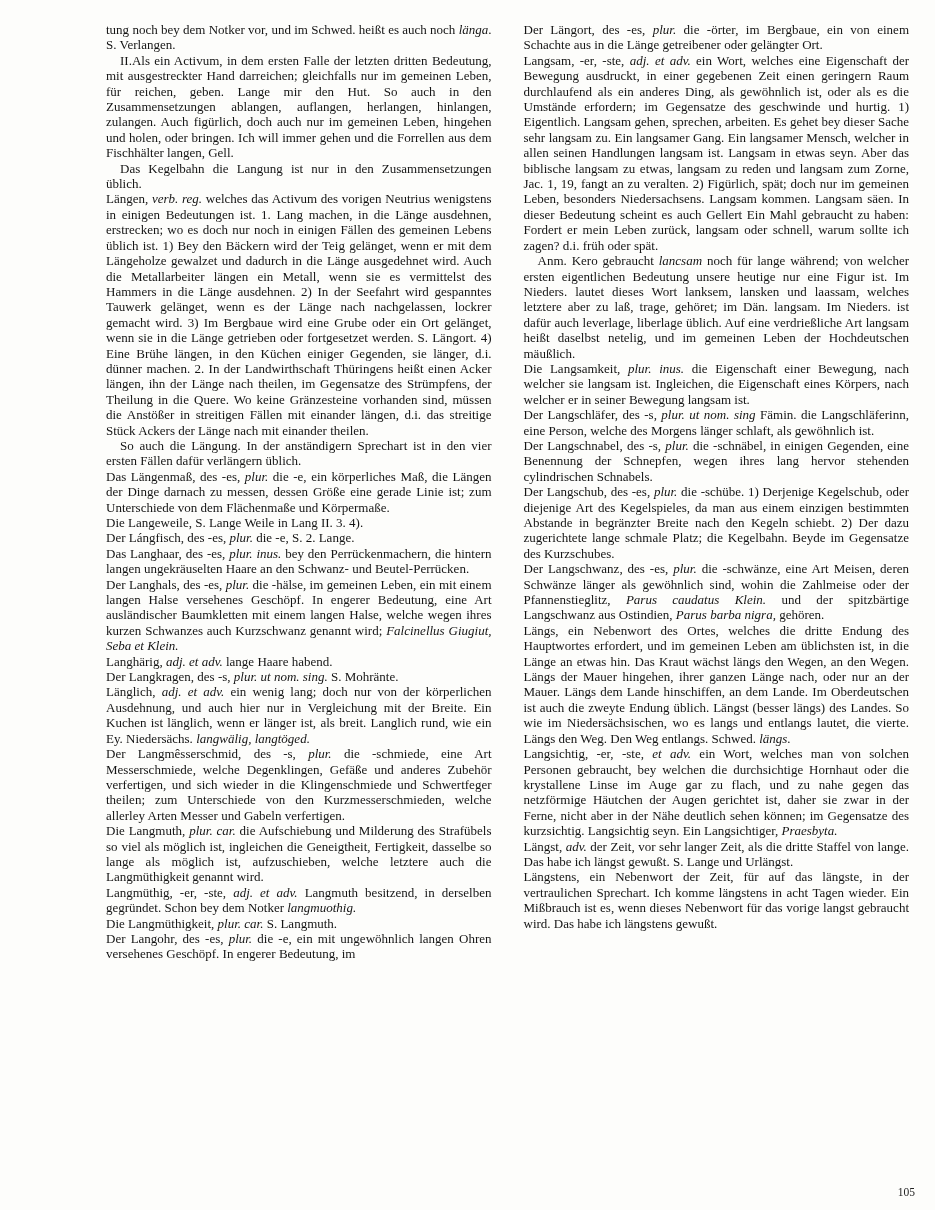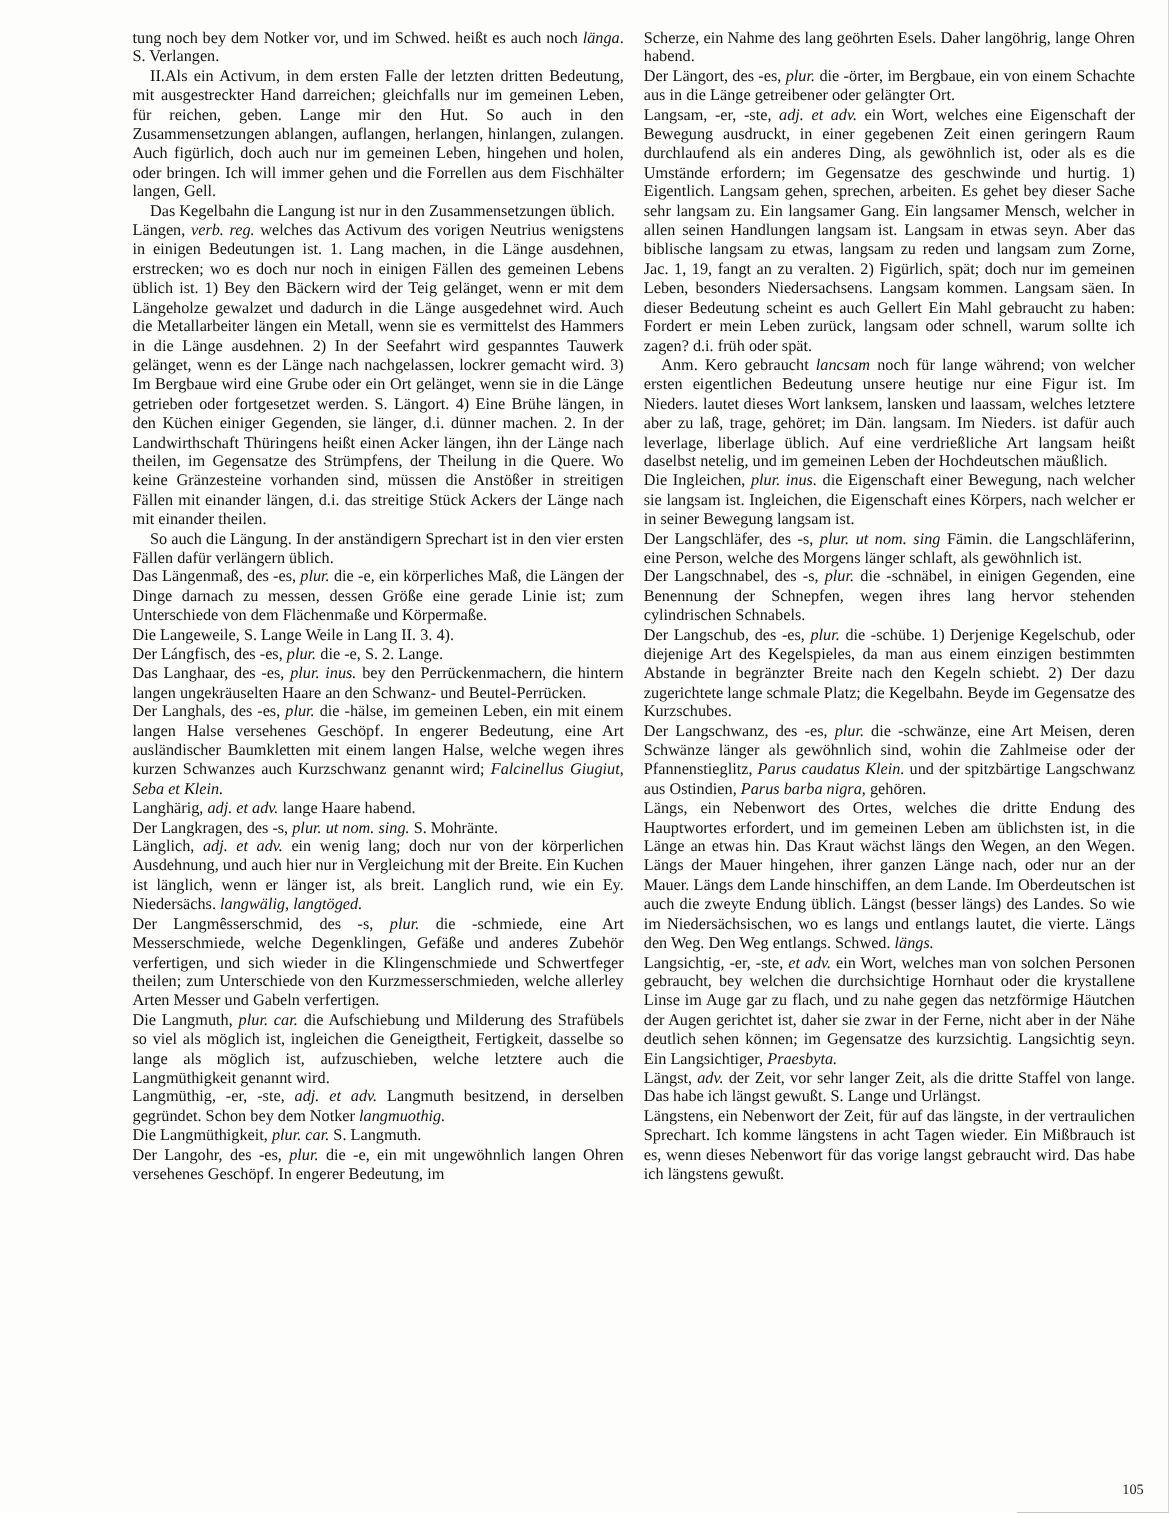--- a/index.html
+++ b/index.html
@@ -7,21 +7,21 @@
     width: 935px;
     height: 1210px;
     background: #fdfdfb;
     box-sizing: border-box;
     padding: 22px 26px 16px 106px;
     position: relative;
     overflow: hidden;
     font-family: "Liberation Serif", "DejaVu Serif", serif;
     color: #141414;
   }
-  .columns { display: flex; gap: 16px; }
+  .columns { display: flex; gap: 32px; }
   .col { width: 393px; }
   p.entry {
     margin: 0;
     font-size: 13px;
     line-height: 15.4px;
     text-align: justify;
   }
   p.entry.indent { text-indent: 14px; }
   .b { font-weight: normal; }
   .i { font-style: italic; }
@@ -52,25 +52,24 @@
         <p class="entry"><span class="b">Langhärig,</span><span> </span><span class="i">adj. et adv.</span><span> lange Haare habend.</span></p>
         <p class="entry"><span class="b">Der Langkragen,</span><span> des -s, </span><span class="i">plur. ut nom. sing.</span><span> S. Mohränte.</span></p>
         <p class="entry"><span class="b">Länglich,</span><span> </span><span class="i">adj. et adv.</span><span> ein wenig lang; doch nur von der körperlichen Ausdehnung, und auch hier nur in Vergleichung mit der Breite. Ein Kuchen ist länglich, wenn er länger ist, als breit. Langlich rund, wie ein Ey. Niedersächs. </span><span class="i">langwälig, langtöged.</span></p>
         <p class="entry"><span class="b">Der Langmêsserschmid,</span><span> des -s, </span><span class="i">plur.</span><span> die -schmiede, eine Art Messerschmiede, welche Degenklingen, Gefäße und anderes Zubehör verfertigen, und sich wieder in die Klingenschmiede und Schwertfeger theilen; zum Unterschiede von den Kurzmesserschmieden, welche allerley Arten Messer und Gabeln verfertigen.</span></p>
         <p class="entry"><span class="b">Die Langmuth,</span><span> </span><span class="i">plur. car.</span><span> die Aufschiebung und Milderung des Strafübels so viel als möglich ist, ingleichen die Geneigtheit, Fertigkeit, dasselbe so lange als möglich ist, aufzuschieben, welche letztere auch die Langmüthigkeit genannt wird.</span></p>
         <p class="entry"><span class="b">Langmüthig,</span><span> -er, -ste, </span><span class="i">adj. et adv.</span><span> Langmuth besitzend, in derselben gegründet. Schon bey dem Notker </span><span class="i">langmuothig.</span></p>
         <p class="entry"><span class="b">Die Langmüthigkeit,</span><span> </span><span class="i">plur. car.</span><span> S. Langmuth.</span></p>
         <p class="entry"><span class="b">Der Langohr,</span><span> des -es, </span><span class="i">plur.</span><span> die -e, ein mit ungewöhnlich langen Ohren versehenes Geschöpf. In engerer Bedeutung, im</span></p>
       </div>
     <div class="col" id="col-right">
-        <p class="entry"><span>Scherze, ein Nahme des lang geöhrten Esels. Daher langöhrig, lange Ohren habend.</span></p>
         <p class="entry"><span class="b">Der Längort,</span><span> des -es, </span><span class="i">plur.</span><span> die -örter, im Bergbaue, ein von einem Schachte aus in die Länge getreibener oder gelängter Ort.</span></p>
         <p class="entry"><span class="b">Langsam,</span><span> -er, -ste, </span><span class="i">adj. et adv.</span><span> ein Wort, welches eine Eigenschaft der Bewegung ausdruckt, in einer gegebenen Zeit einen geringern Raum durchlaufend als ein anderes Ding, als gewöhnlich ist, oder als es die Umstände erfordern; im Gegensatze des geschwinde und hurtig. 1) Eigentlich. Langsam gehen, sprechen, arbeiten. Es gehet bey dieser Sache sehr langsam zu. Ein langsamer Gang. Ein langsamer Mensch, welcher in allen seinen Handlungen langsam ist. Langsam in etwas seyn. Aber das biblische langsam zu etwas, langsam zu reden und langsam zum Zorne, Jac. 1, 19, fangt an zu veralten. 2) Figürlich, spät; doch nur im gemeinen Leben, besonders Niedersachsens. Langsam kommen. Langsam säen. In dieser Bedeutung scheint es auch Gellert Ein Mahl gebraucht zu haben: Fordert er mein Leben zurück, langsam oder schnell, warum sollte ich zagen? d.i. früh oder spät.</span></p>
         <p class="entry indent"><span>Anm. Kero gebraucht </span><span class="i">lancsam</span><span> noch für lange während; von welcher ersten eigentlichen Bedeutung unsere heutige nur eine Figur ist. Im Nieders. lautet dieses Wort lanksem, lansken und laassam, welches letztere aber zu laß, trage, gehöret; im Dän. langsam. Im Nieders. ist dafür auch leverlage, liberlage üblich. Auf eine verdrießliche Art langsam heißt daselbst netelig, und im gemeinen Leben der Hochdeutschen mäußlich.</span></p>
-        <p class="entry"><span class="b">Die Ingleichen,</span><span> </span><span class="i">plur. inus.</span><span> die Eigenschaft einer Bewegung, nach welcher sie langsam ist. Ingleichen, die Eigenschaft eines Körpers, nach welcher er in seiner Bewegung langsam ist.</span></p>
+        <p class="entry"><span class="b">Die Langsamkeit,</span><span> </span><span class="i">plur. inus.</span><span> die Eigenschaft einer Bewegung, nach welcher sie langsam ist. Ingleichen, die Eigenschaft eines Körpers, nach welcher er in seiner Bewegung langsam ist.</span></p>
         <p class="entry"><span class="b">Der Langschläfer,</span><span> des -s, </span><span class="i">plur. ut nom. sing</span><span> Fämin. die Langschläferinn, eine Person, welche des Morgens länger schlaft, als gewöhnlich ist.</span></p>
         <p class="entry"><span class="b">Der Langschnabel,</span><span> des -s, </span><span class="i">plur.</span><span> die -schnäbel, in einigen Gegenden, eine Benennung der Schnepfen, wegen ihres lang hervor stehenden cylindrischen Schnabels.</span></p>
         <p class="entry"><span class="b">Der Langschub,</span><span> des -es, </span><span class="i">plur.</span><span> die -schübe. 1) Derjenige Kegelschub, oder diejenige Art des Kegelspieles, da man aus einem einzigen bestimmten Abstande in begränzter Breite nach den Kegeln schiebt. 2) Der dazu zugerichtete lange schmale Platz; die Kegelbahn. Beyde im Gegensatze des Kurzschubes.</span></p>
         <p class="entry"><span class="b">Der Langschwanz,</span><span> des -es, </span><span class="i">plur.</span><span> die -schwänze, eine Art Meisen, deren Schwänze länger als gewöhnlich sind, wohin die Zahlmeise oder der Pfannenstieglitz, </span><span class="i">Parus caudatus Klein.</span><span> und der spitzbärtige Langschwanz aus Ostindien, </span><span class="i">Parus barba nigra,</span><span> gehören.</span></p>
         <p class="entry"><span class="b">Längs,</span><span> ein Nebenwort des Ortes, welches die dritte Endung des Hauptwortes erfordert, und im gemeinen Leben am üblichsten ist, in die Länge an etwas hin. Das Kraut wächst längs den Wegen, an den Wegen. Längs der Mauer hingehen, ihrer ganzen Länge nach, oder nur an der Mauer. Längs dem Lande hinschiffen, an dem Lande. Im Oberdeutschen ist auch die zweyte Endung üblich. Längst (besser längs) des Landes. So wie im Niedersächsischen, wo es langs und entlangs lautet, die vierte. Längs den Weg. Den Weg entlangs. Schwed. </span><span class="i">längs.</span></p>
         <p class="entry"><span class="b">Langsichtig,</span><span> -er, -ste, </span><span class="i">et adv.</span><span> ein Wort, welches man von solchen Personen gebraucht, bey welchen die durchsichtige Hornhaut oder die krystallene Linse im Auge gar zu flach, und zu nahe gegen das netzförmige Häutchen der Augen gerichtet ist, daher sie zwar in der Ferne, nicht aber in der Nähe deutlich sehen können; im Gegensatze des kurzsichtig. Langsichtig seyn. Ein Langsichtiger, </span><span class="i">Praesbyta.</span></p>
         <p class="entry"><span class="b">Längst,</span><span> </span><span class="i">adv.</span><span> der Zeit, vor sehr langer Zeit, als die dritte Staffel von lange. Das habe ich längst gewußt. S. Lange und Urlängst.</span></p>
         <p class="entry"><span class="b">Längstens,</span><span> ein Nebenwort der Zeit, für auf das längste, in der vertraulichen Sprechart. Ich komme längstens in acht Tagen wieder. Ein Mißbrauch ist es, wenn dieses Nebenwort für das vorige langst gebraucht wird. Das habe ich längstens gewußt.</span></p>
       </div>
   </div>

